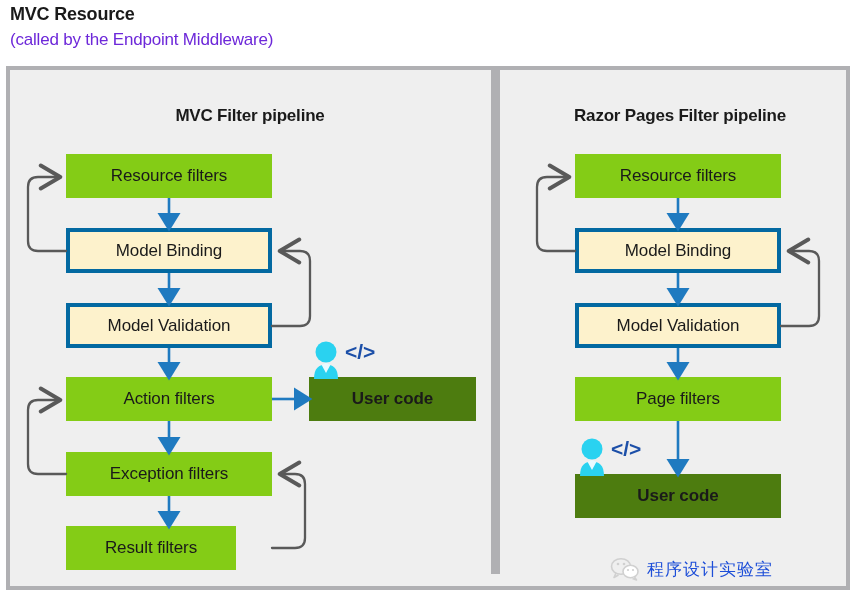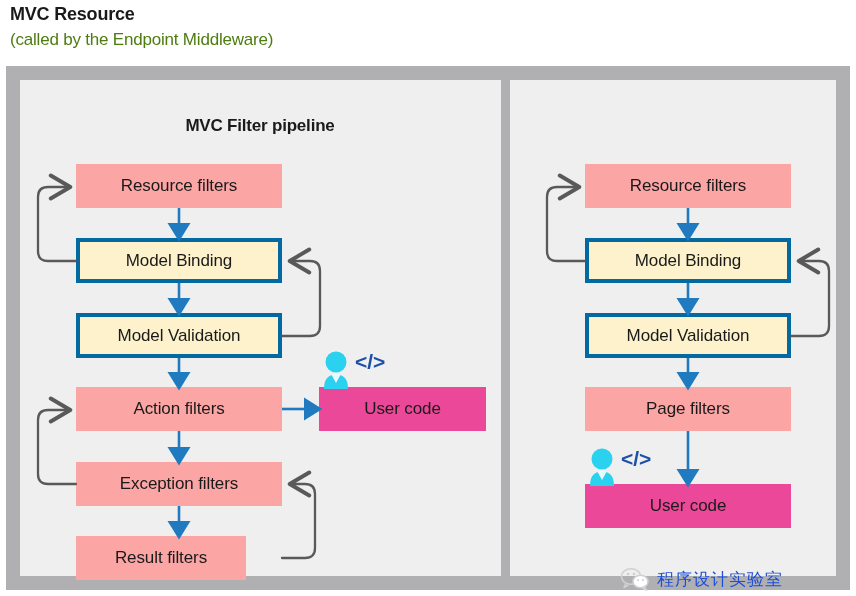--- a/index.html
+++ b/index.html
@@ -25,36 +25,36 @@
   #header .title {
     font-size: 18px;
     font-weight: bold;
     color: #1a1a1a;
     line-height: 24px;
     letter-spacing: -0.2px;
   }
   #header .subtitle {
     font-size: 17px;
     font-weight: normal;
-    color: #4d7c0f;
+    color: #6d28d9;
     line-height: 24px;
     margin-top: 2px;
     letter-spacing: -0.2px;
   }
 
   
   #frame {
     position: absolute;
     left: 6px;
     top: 66px;
     width: 844px;
     height: 524px;
     background: #b0b0b3;
     box-sizing: border-box;
-    padding: 14px;
+    padding: 4px;
   }
   #frame-inner {
     position: relative;
     width: 100%;
     height: 100%;
     background: #efefef;
   }
 
   
   #divider {
@@ -82,23 +82,23 @@
   .box {
     position: absolute;
     display: flex;
     align-items: center;
     justify-content: center;
     font-size: 17px;
     color: #1a1a1a;
     box-sizing: border-box;
     letter-spacing: -0.1px;
   }
-  .box.blue   { background: #fca5a5; }
+  .box.blue   { background: #84cc16; }
   .box.yellow { background: #fdf2cc; border: 4px solid #0369a1; }
-  .box.gray   { background: #ec4899; }
+  .box.gray   { background: #4d7c0f; font-weight: bold; }
 
   
   #svg-layer {
     position: absolute;
     left: 0; top: 0;
     width: 824px; height: 504px;
     pointer-events: none;
   }
 
   
@@ -127,20 +127,21 @@
   <div class="title">MVC Resource</div>
   <div class="subtitle">(called by the Endpoint Middleware)</div>
 </div>
 
 <div id="frame">
   <div id="frame-inner">
 
     <div id="divider"></div>
 
     <div class="panel-title" id="title-mvc">MVC Filter pipeline</div>
+    <div class="panel-title" id="title-razor">Razor Pages Filter pipeline</div>
 
     <div class="box blue" style="left:56px; top:84px;  width:206px; height:44px;">Resource filters</div>
     <div class="box yellow" style="left:56px; top:158px; width:206px; height:45px;">Model Binding</div>
     <div class="box yellow" style="left:56px; top:233px; width:206px; height:45px;">Model Validation</div>
     <div class="box blue" style="left:56px; top:307px; width:206px; height:44px;">Action filters</div>
     <div class="box blue" style="left:56px; top:382px; width:206px; height:44px;">Exception filters</div>
     <div class="box blue" style="left:56px; top:456px; width:170px; height:44px;">Result filters</div>
     <div class="box gray" style="left:299px; top:307px; width:167px; height:44px;">User code</div>
 
     <div class="box blue" style="left:565px; top:84px;  width:206px; height:44px;">Resource filters</div>

